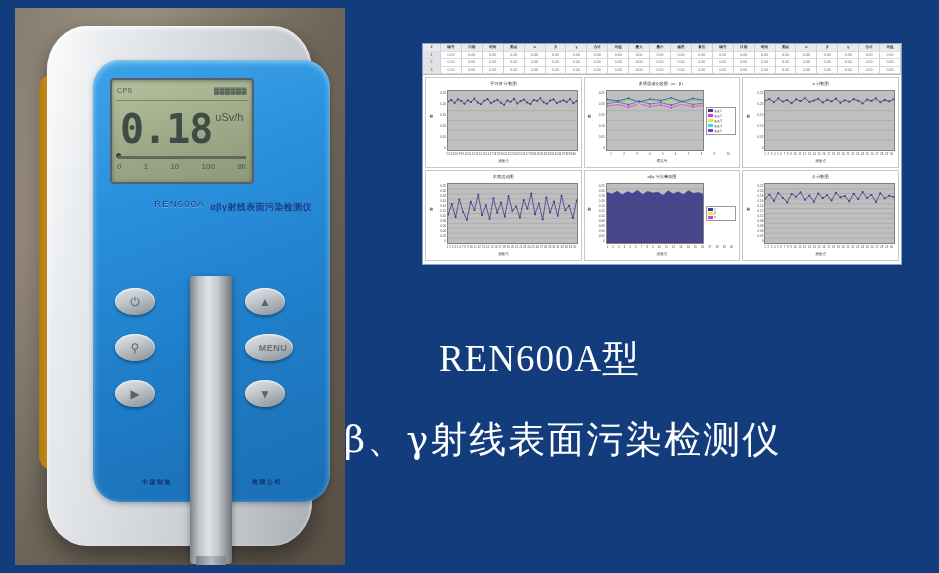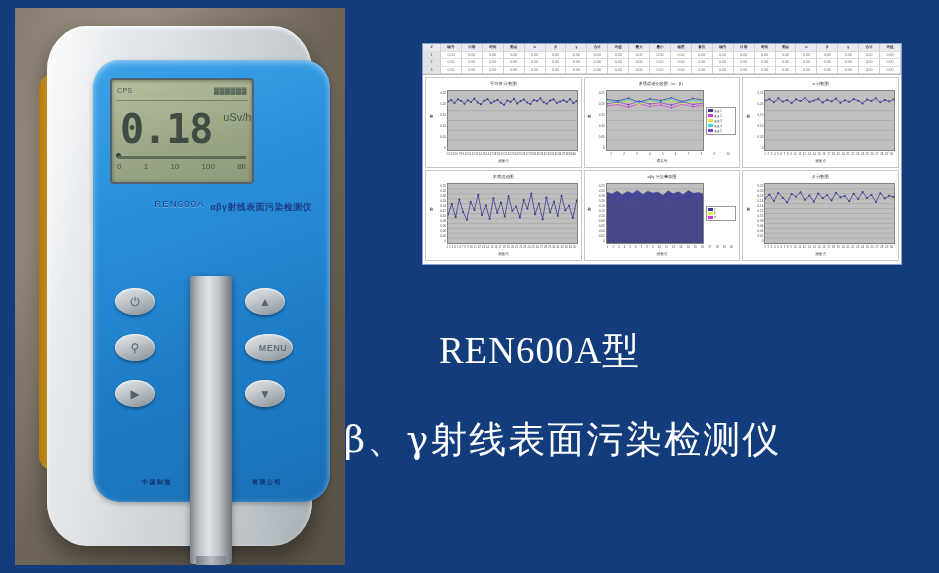--- a/index.html
+++ b/index.html
@@ -67,21 +67,21 @@
   .lcd-rule{position:absolute;left:4px;right:4px;top:20px;height:1px;background:#69735f;opacity:.75;}
   .lcd-main{
     position:absolute;left:8px;top:24px;right:6px;height:50px;
     display:flex;align-items:center;
   }
   .lcd-val{
     font-family:"DejaVu Sans Mono", monospace;
     font-size:40px;line-height:40px;color:#3f4c44;letter-spacing:-1px;
     font-weight:bold;
   }
-  .lcd-unit{font-size:11px;color:#46544a;margin-left:11px;align-self:flex-start;margin-top:7px;}
+  .lcd-unit{font-size:11px;color:#46544a;margin-left:3px;align-self:flex-start;margin-top:7px;}
   .lcd-bar{
     position:absolute;left:6px;right:6px;top:76px;height:3px;background:#5f6a57;
   }
   .lcd-knob{position:absolute;left:4px;top:73px;width:5px;height:5px;border-radius:50%;background:#3a4439;}
   .lcd-scale{
     position:absolute;left:5px;right:5px;top:82px;
     display:flex;justify-content:space-between;
     font-size:8px;color:#4a5749;
   }
 
@@ -182,21 +182,21 @@
   .lgrow{display:flex;align-items:center;gap:1px;font-size:2.6px;color:#333;}
   .lgsw{width:5px;height:2.5px;display:block;}
   .cxticks{
     display:flex;justify-content:space-around;font-size:2.8px;color:#444;
     padding-left:20px;padding-right:4px;height:6px;
   }
   .cxlab{text-align:center;font-size:3.6px;color:#333;height:8px;padding-top:1px;}
 
   
   .title{
-    position:absolute;left:0;right:0;top:326px;text-align:center;
+    position:absolute;left:0;right:0;top:334px;text-align:center;
     color:#ffffff;font-family:"Liberation Serif", serif;
     font-size:37px;letter-spacing:1px;
     padding-left:140px;
   }
   .subtitle{
     position:absolute;left:0;right:0;top:415px;
     text-align:center;color:#ffffff;
     font-family:"DejaVu Serif", serif;
     font-size:37px;letter-spacing:2px;
     padding-left:120px;

